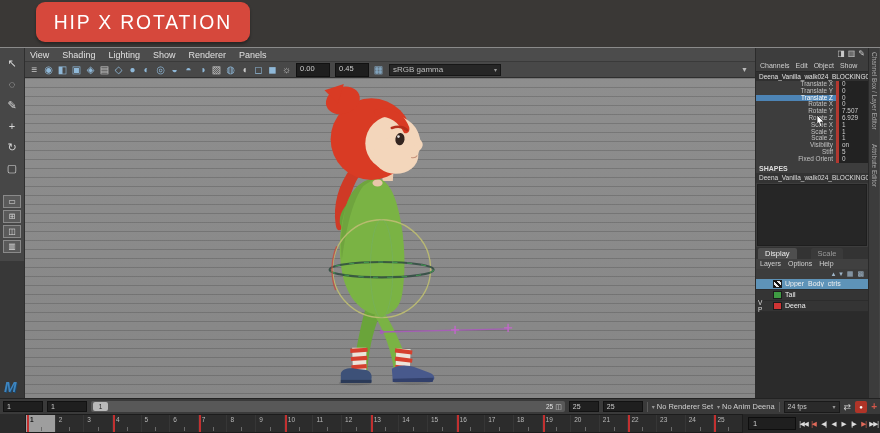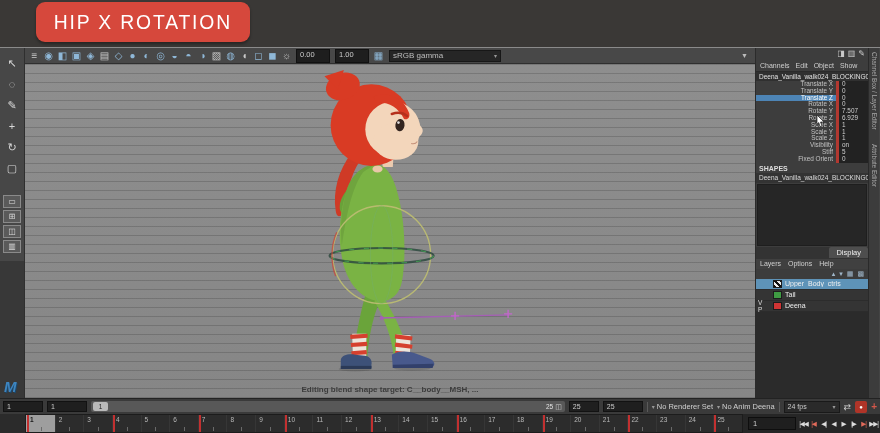--- a/index.html
+++ b/index.html
@@ -63,21 +63,21 @@
   .ch-row { height:6.8px; display:flex; }
   .ch-label { width:80px; text-align:right; padding-right:3px; font-size:6.4px; line-height:6.8px;
     color:#c2c2c2; background:#3d3d3d; white-space:nowrap; }
   .ch-row.sel .ch-label { background:#4d84b5; color:#fff; }
   .ch-bar { width:3px; background:#b23830; }
   .ch-val { flex:1; background:#222; color:#cfcfcf; font-size:6.4px; line-height:6.8px; padding-left:3px; }
   .cb-shapes-label { height:10px; font-size:7px; font-weight:bold; color:#ddd; line-height:11px; padding-left:3px; }
   .cb-shapes-node { height:10px; background:#333; color:#ddd; font-size:6.5px; line-height:10px;
     padding-left:3px; white-space:nowrap; overflow:hidden; }
   .cb-dark { height:62px; background:#262626; border:1px solid #1e1e1e; margin:1px 1px; }
-  .le-tabs { height:12px; background:#333; display:flex; align-items:flex-end; padding-left:2px; gap:14px;flex-direction:column; }
+  .le-tabs { height:12px; background:#333; display:flex; align-items:flex-end; padding-left:2px; gap:14px; }
   .le-tab { font-size:7.5px; color:#9a9a9a; padding:1px 7px; background:#3a3a3a; border-radius:2px 2px 0 0; }
   .le-tab.act { background:#4e4e4e; color:#eee; }
   .le-menus { height:10px; display:flex; gap:7px; padding-left:4px; align-items:center; background:#404040; }
   .le-menu-item { font-size:7px; color:#cfcfcf; }
   .le-icons { height:10px; display:flex; justify-content:flex-end; gap:4px; padding-right:4px; background:#3c3c3c; }
   .le-icon { font-size:7px; color:#9fb6c9; line-height:10px; }
   .le-row { height:11px; display:flex; align-items:center; background:#343434; border-bottom:1px solid #2c2c2c; }
   .le-row.sel { background:#5e93b8; }
   .le-flags { width:17px; font-size:6.5px; color:#ddd; text-align:left; padding-left:2px; letter-spacing:2px; }
   .le-swatch { width:9px; height:8px; border:1px solid #1c1c1c; margin-right:3px; background:#555; }
@@ -167,20 +167,34 @@
 
           <span class="layout-btn">◫</span>
 
           <span class="layout-btn">▥</span>
         </div>
       <div class="tools-fill"></div>
       <span class="maya-logo">M</span>
     </div>
 
     <div class="viewport">
+      <div class="vp-menu">
+
+          <span class="vp-menu-item">View</span>
+
+          <span class="vp-menu-item">Shading</span>
+
+          <span class="vp-menu-item">Lighting</span>
+
+          <span class="vp-menu-item">Show</span>
+
+          <span class="vp-menu-item">Renderer</span>
+
+          <span class="vp-menu-item">Panels</span>
+        </div>
       <div class="vp-icons">
         <span style="display:flex;gap:1px">
 
             <span class="ticon" style="color: rgb(201, 201, 201);">≡</span>
 
             <span class="ticon" style="color: rgb(143, 184, 216);">◉</span>
 
             <span class="ticon" style="color: rgb(143, 184, 216);">◧</span>
 
             <span class="ticon" style="color: rgb(143, 184, 216);">▣</span>
@@ -209,21 +223,21 @@
 
             <span class="ticon" style="color: rgb(201, 201, 201);">◖</span>
 
             <span class="ticon" style="color: rgb(143, 184, 216);">◻</span>
 
             <span class="ticon" style="color: rgb(143, 184, 216);">◼</span>
 
             <span class="ticon" style="color: rgb(201, 201, 201);">☼</span>
           </span>
         <span class="tfield">0.00</span>
-        <span class="tfield">1.00</span>
+        <span class="tfield">0.45</span>
         <span class="ticon" style="color:#8fb8d8">▦</span>
         <span class="combo">
           <span>sRGB gamma</span>
           <span class="caret">▾</span>
         </span>
         <span class="vp-spacer"></span>
         <span class="panel-caret">▼</span>
       </div>
 
       <div class="canvas">
@@ -289,21 +303,20 @@
           <g>
             <line x1="91" y1="247" x2="217" y2="244" stroke="#a55fb5" stroke-width="1.4"></line>
             <circle cx="92" cy="247" r="2" fill="#a55fb5"></circle>
             <g stroke="#c168c9" stroke-width="1.4">
               <path d="M160 245 h8 M164 241 v8"></path>
               <path d="M212 243 h8 M216 239 v8"></path>
             </g>
           </g>
         </svg>
 
-        <div class="vp-status">Editing blend shape target: C__body__MSH, ...</div>
       </div>
     </div>
 
     <div class="cbox">
       <div class="cb-corner">
 
           <span class="corner-icon">◨</span>
 
           <span class="corner-icon">▥</span>
 

